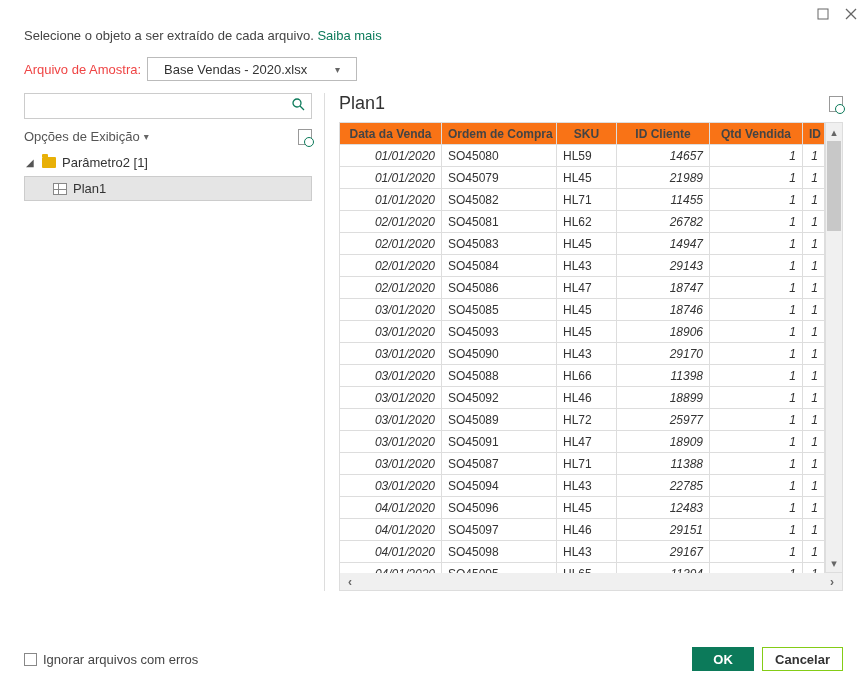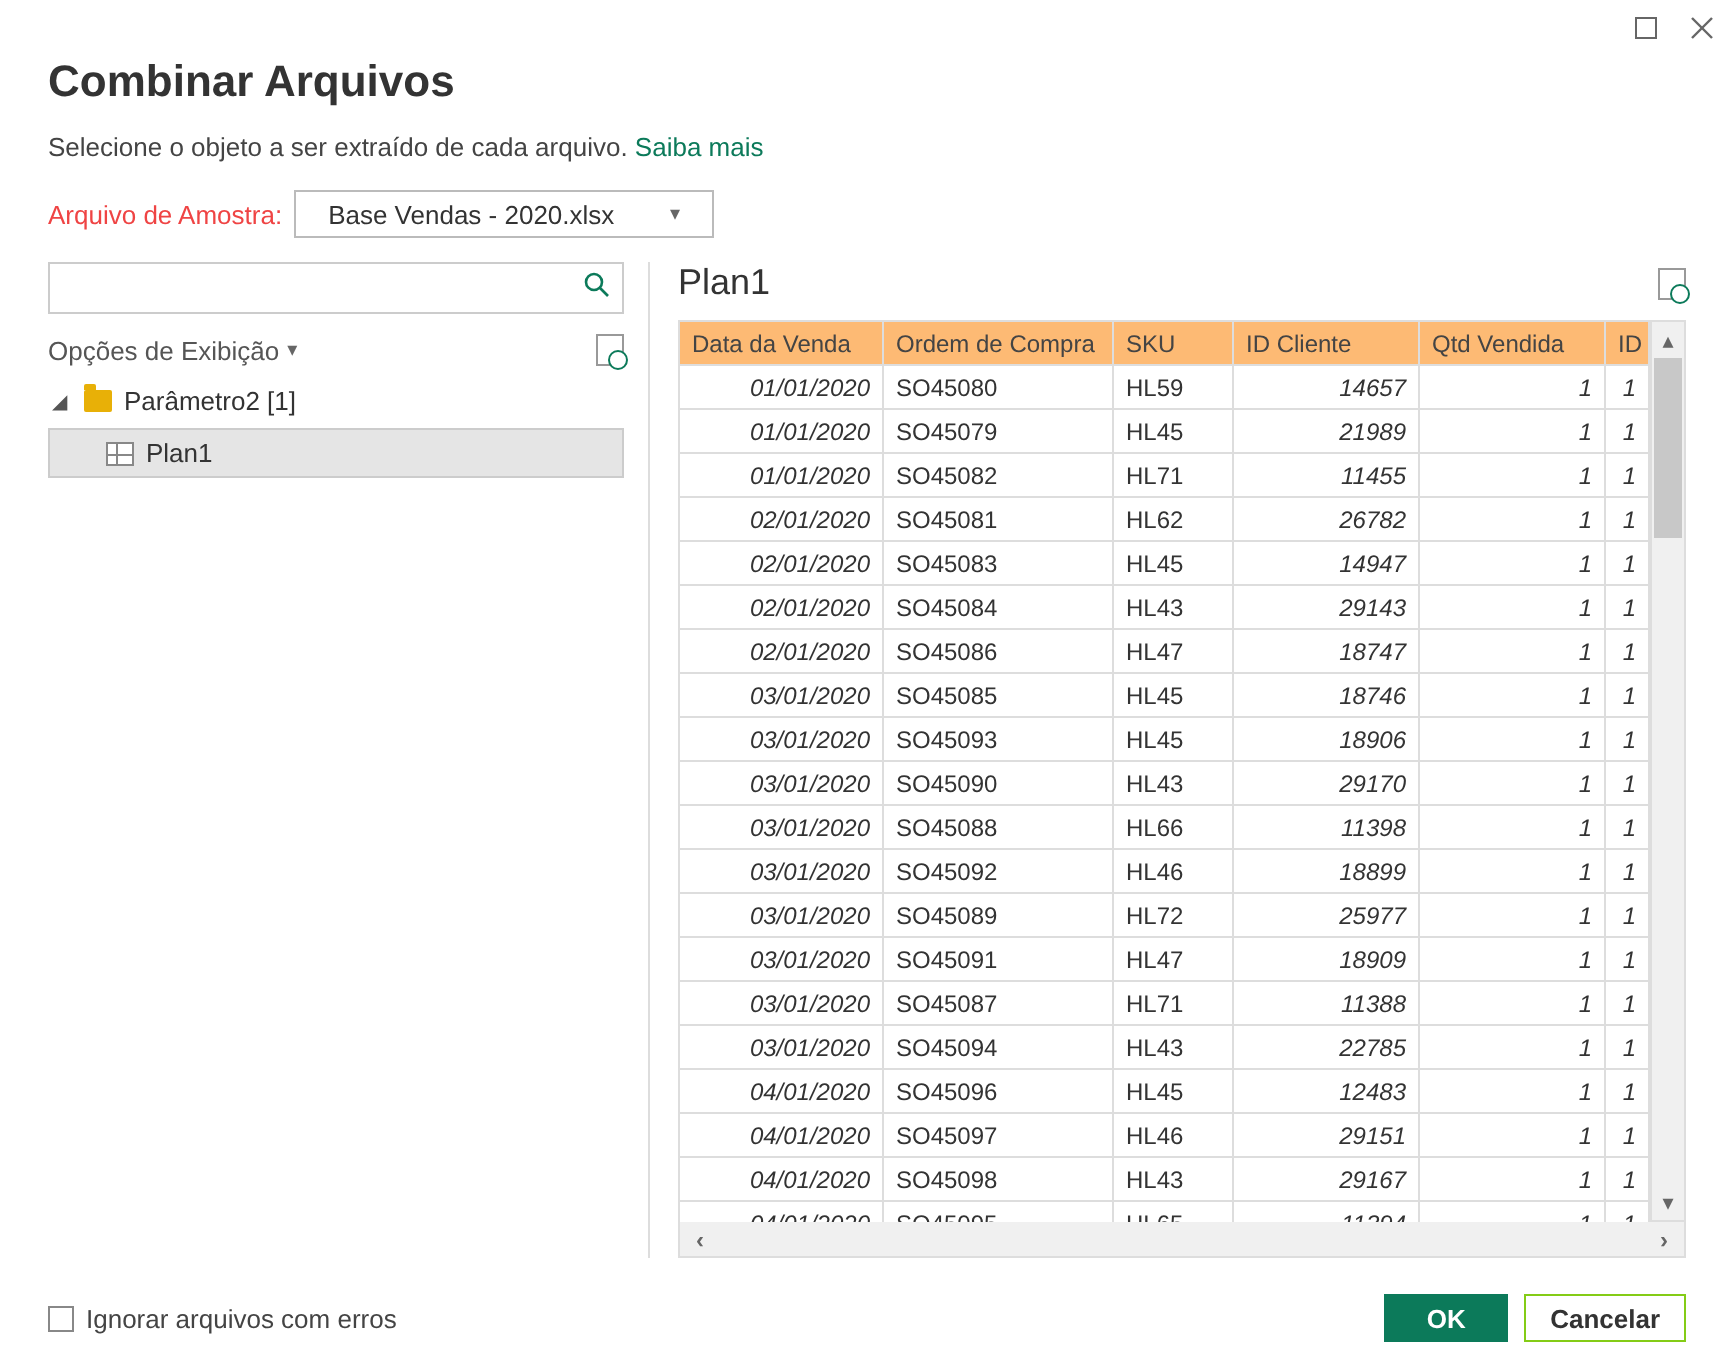--- a/index.html
+++ b/index.html
@@ -13,21 +13,21 @@
     .sample-row { display: flex; align-items: center; gap: 6px; }
     .sample-label { font-size: 13px; color: #ef4444; text-align: right; }
     .sample-select { width: 210px; height: 24px; border: 1px solid #bbb; background: #fff; padding: 0 16px; display: flex; align-items: center; justify-content: space-between; font-size: 13px; color: #333; }
     .caret { font-size: 10px; color: #666; }
 
     .main { display: flex; padding: 12px 24px 0 24px; gap: 0; height: 510px; }
     .left { width: 300px; padding-right: 12px; }
     .search { width: 100%; height: 26px; border: 1px solid #ccc; display: flex; align-items: center; padding: 0 6px; }
     .search input { border: none; outline: none; flex: 1; font-size: 13px; }
     .search-icon { color: #0c7a5a; font-size: 14px; }
-    .display-opts { display: flex; align-items: center; justify-content: space-between; margin: 10px 0 6px 0; color: #555; font-size: 13px; }
+    .display-opts { display: flex; align-items: flex-start; justify-content: space-between; margin: 10px 0 6px 0; color: #555; font-size: 13px; }
     .display-opts-left { display: flex; align-items: center; gap: 4px; }
     .page-icon { width: 14px; height: 16px; border: 1px solid #999; position: relative; }
     .page-icon::after { content: ""; position: absolute; right: -3px; bottom: -3px; width: 8px; height: 8px; border: 1px solid #0c7a5a; border-radius: 50%; background: #fff; }
     .tree { font-size: 13px; color: #333; }
     .tree-node { display: flex; align-items: center; gap: 6px; padding: 4px 2px; }
     .tree-toggle { font-size: 10px; color: #555; width: 10px; }
     .folder-icon { width: 14px; height: 11px; background: #e8b007; border-radius: 1px; position: relative; }
     .folder-icon::before { content: ""; position: absolute; top: -3px; left: 0; width: 6px; height: 3px; background: #e8b007; border-radius: 1px 1px 0 0; }
     .tree-child { display: flex; align-items: center; gap: 6px; padding: 4px 2px 4px 28px; background: #e5e5e5; border: 1px solid #ccc; margin-top: 2px; }
     .sheet-icon { width: 14px; height: 12px; border: 1px solid #888; background: linear-gradient(#fff 50%, #fff 50%); position: relative; }
@@ -37,21 +37,21 @@
 
     .divider { width: 1px; background: #ddd; margin: 0 0 0 0; }
 
     .right { flex: 1; padding-left: 14px; display: flex; flex-direction: column; min-width: 0; }
     .preview-header { display: flex; justify-content: space-between; align-items: center; margin-bottom: 8px; }
     .preview-title { font-size: 18px; color: #333; }
     .table-wrap { border: 0; position: relative; flex: 1; display: flex; min-height: 0; }
     .table-scroll { flex: 1; overflow: hidden; border-right: 0; }
     table { border-collapse: collapse; width: 100%; table-layout: fixed; }
     th, td { border: 1px solid #ddd; padding: 3px 6px; font-size: 12px; height: 22px; white-space: nowrap; overflow: hidden; }
-    th { background: #fdba74; font-weight: 400; text-align: left; color: #444; }
+    th { background: #f97316; font-weight: 700; text-align: center; color: #444; }
     th:first-child, td:first-child { width: 102px; }
     th:nth-child(2), td:nth-child(2) { width: 115px; margin-left: 28px; }
     th:nth-child(3), td:nth-child(3) { width: 60px; }
     th:nth-child(4), td:nth-child(4) { width: 93px; }
     th:nth-child(5), td:nth-child(5) { width: 93px; }
     th:nth-child(6), td:nth-child(6) { width: 22px; }
     td.r { text-align: right; font-style: italic; color: #333; }
     td.l { text-align: left; color: #333; }
     .vscroll { width: 18px; background: #f0f0f0; display: flex; flex-direction: column; align-items: center; border: 1px solid #ddd; }
     .vscroll .arrow { height: 18px; display: flex; align-items: center; justify-content: center; color: #666; font-size: 11px; width: 100%; }
@@ -79,21 +79,20 @@
   </div>
   <div class="win-btn">
     <svg width="12" height="12" viewBox="0 0 12 12">
         <line x1="1" y1="1" x2="11" y2="11" stroke="#666" stroke-width="1.2"></line>
         <line x1="11" y1="1" x2="1" y2="11" stroke="#666" stroke-width="1.2"></line>
       </svg>
   </div>
 </div>
 
 <div class="header">
-  <div class="title">Combinar Arquivos</div>
   <div class="subtitle">
     <span>Selecione o objeto a ser extraído de cada arquivo. </span><a href="#">Saiba mais</a>
   </div>
   <div class="sample-row">
     <span class="sample-label">Arquivo de Amostra:</span>
     <div class="sample-select">
       <span>Base Vendas - 2020.xlsx</span>
       <span class="caret">▾</span>
     </div>
   </div>

